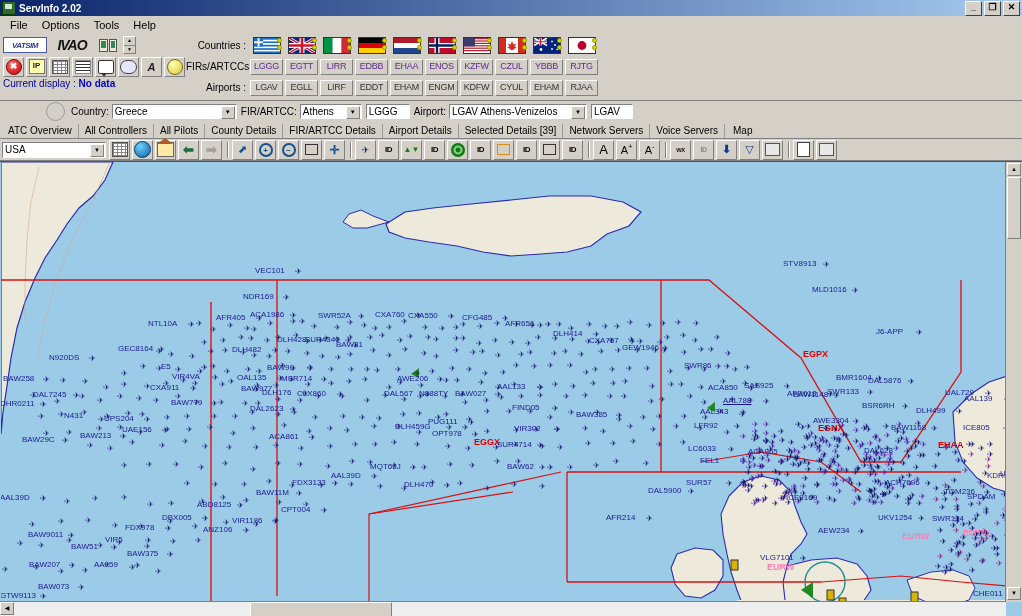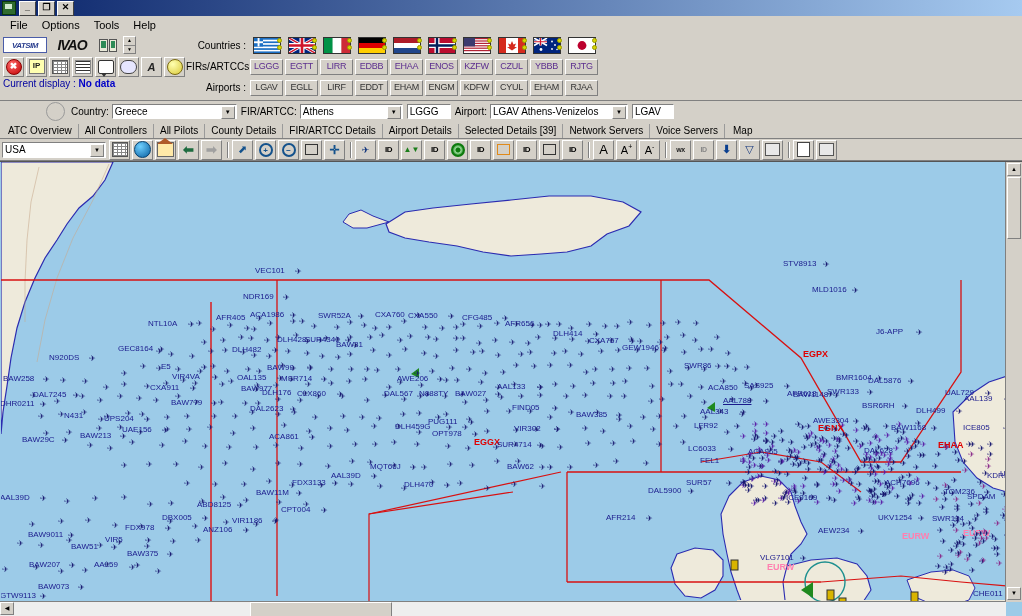--- a/index.html
+++ b/index.html
@@ -152,20 +152,21 @@
       font-size:6px;text-align:center;line-height:11px;box-sizing:border-box;}
   .sthumb{background:#d4d0c8;border:1px solid;border-color:#fff #808080 #808080 #fff;}
 </style>
 </head>
 <body>
 
 <div class="app">
 
   <div class="titlebar">
     <div class="tb-icon"></div>
+    <div class="tb-title">ServInfo 2.02</div>
     <div class="tb-buttons">
       <div class="tb-btn">_</div>
       <div class="tb-btn">❐</div>
       <div class="tb-btn">✕</div>
     </div>
   </div>
 
   <div class="menubar">
     <div class="menu-item">File</div>
     <div class="menu-item">Options</div>
@@ -394,21 +395,21 @@
   </div>
 
   <div class="selrow">
     <div class="round-btn"></div>
     <span class="sel-lab">Country:</span>
     <div class="combo" style="width:125px;">
       <span>Greece</span>
       <span class="arrow">▼</span>
     </div>
     <span class="sel-lab">FIR/ARTCC:</span>
-    <div class="combo" style="width:103px;">
+    <div class="combo" style="width:62px;">
       <span>Athens</span>
       <span class="arrow">▼</span>
     </div>
     <div class="txtbox" style="width:44px;">LGGG</div>
     <span class="sel-lab">Airport:</span>
     <div class="combo" style="width:138px;">
       <span>LGAV Athens-Venizelos</span>
       <span class="arrow">▼</span>
     </div>
     <div class="txtbox" style="width:42px;">LGAV</div>

